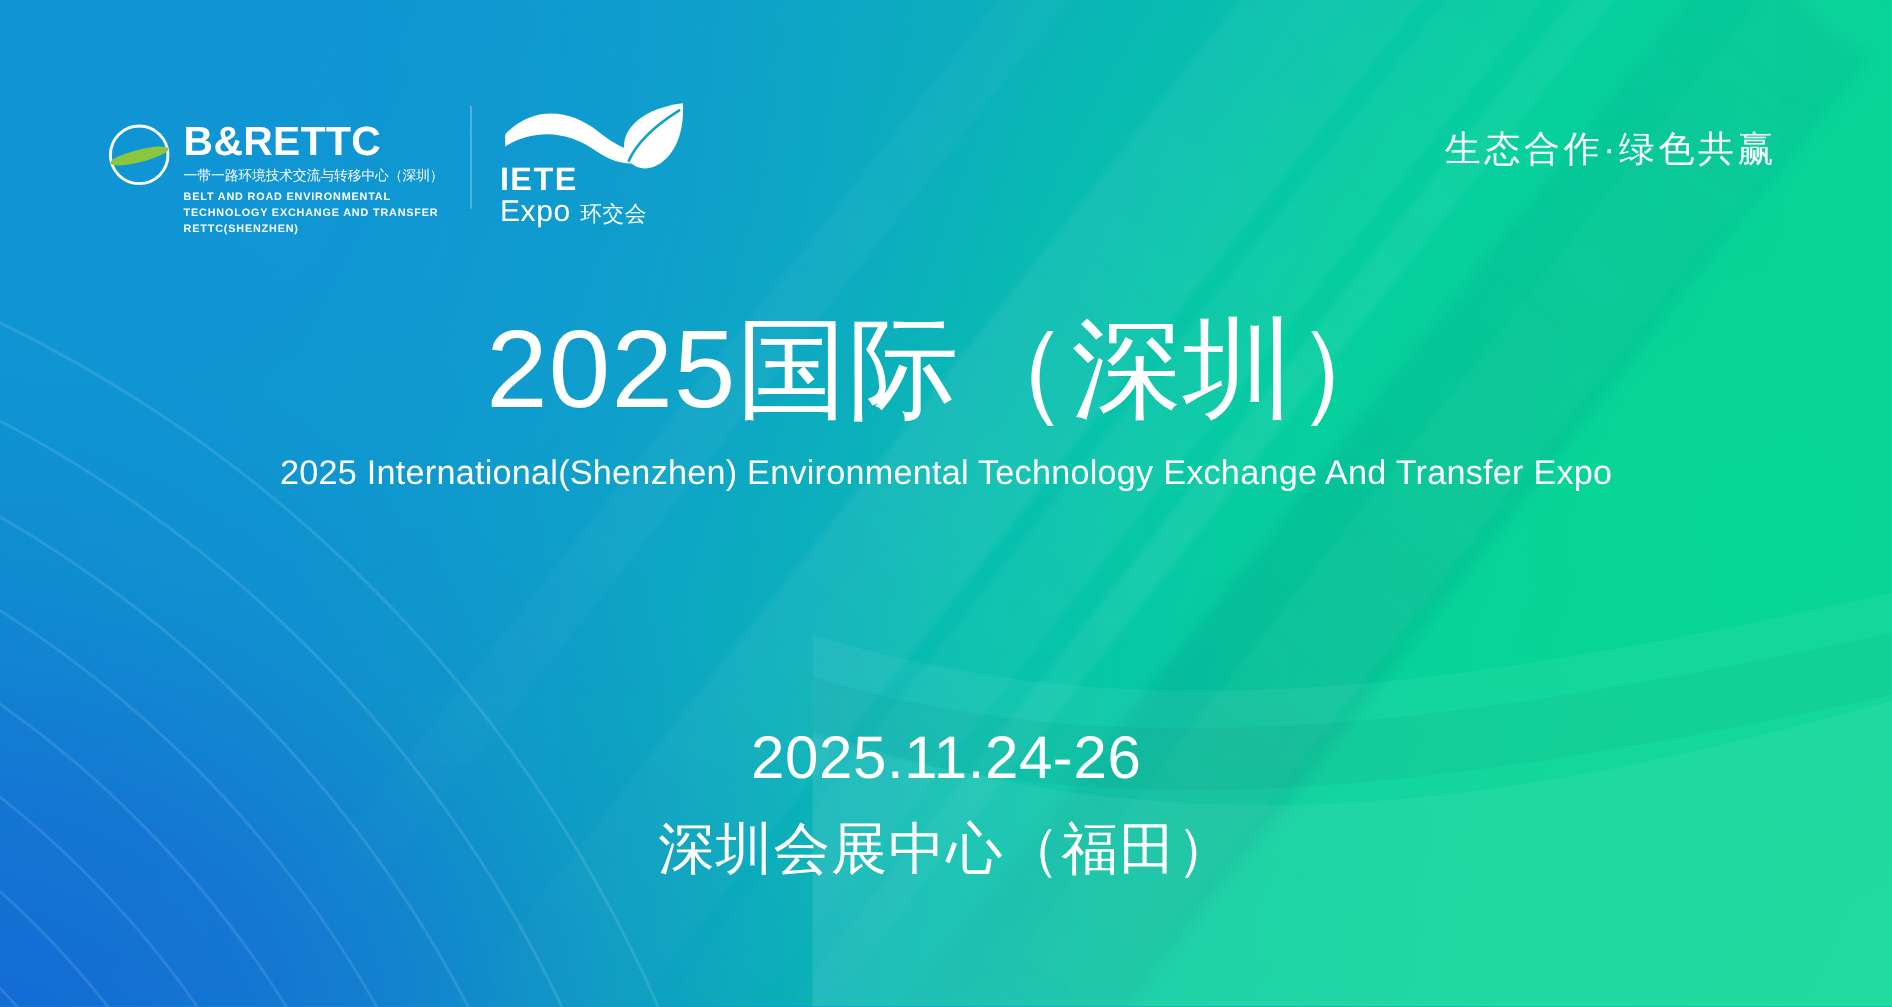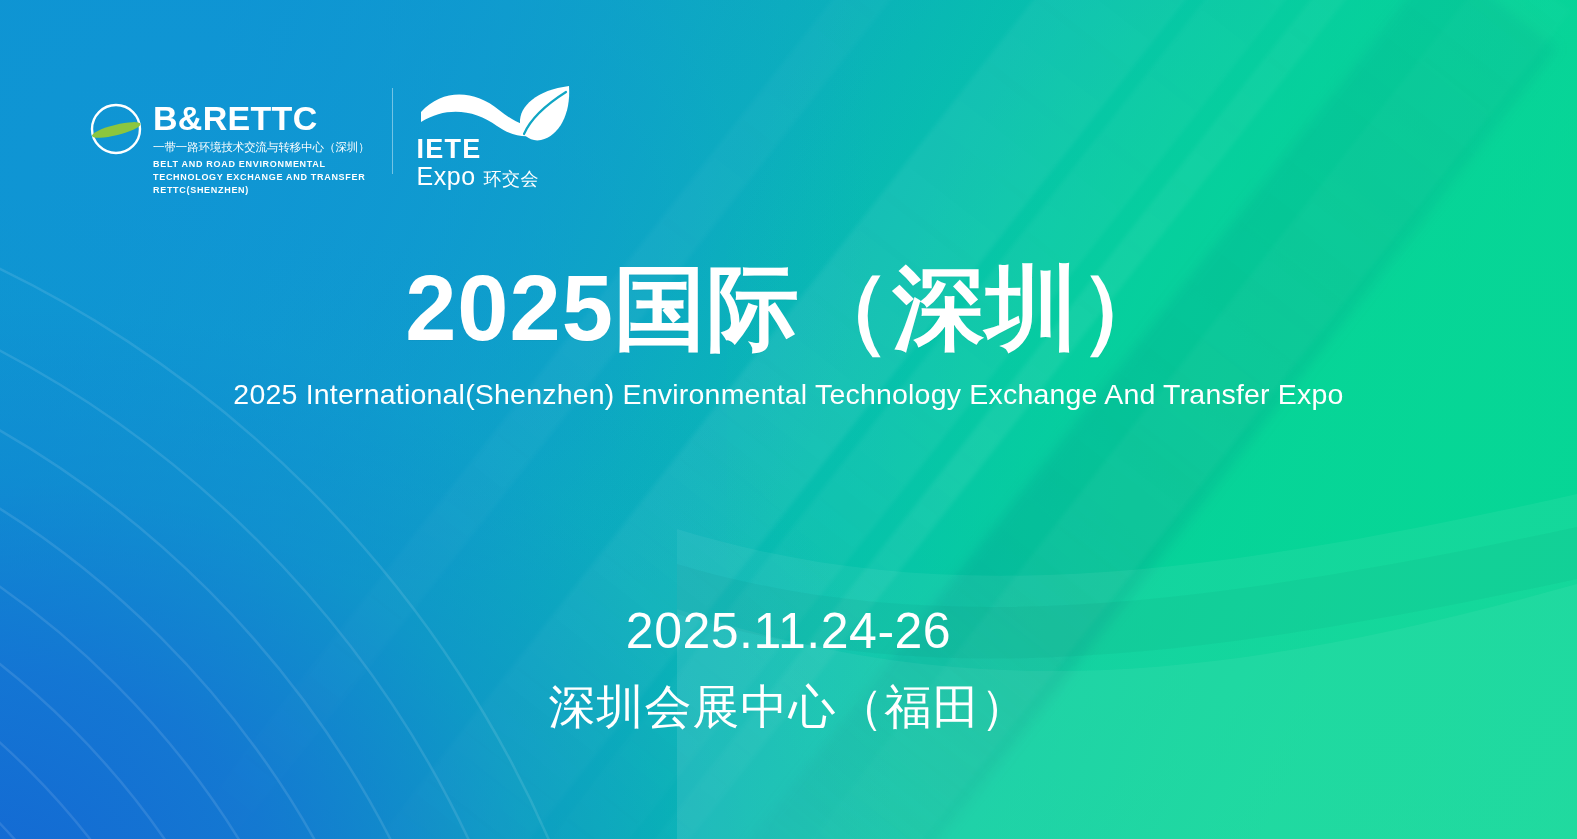--- a/index.html
+++ b/index.html
@@ -197,21 +197,21 @@
   }
 
   
   .main {
     position: absolute;
     left: 0; right: 0; top: 262px;
     text-align: center;
   }
   .title-1 {
     color: #ffffff;
-    font-weight: 700;
+    font-weight: 400;
     font-size: 92px;
     line-height: 1.02;
     letter-spacing: 1px;
     white-space: nowrap;
     text-shadow: 0 1px 0 rgba(0,0,0,0.03);
   }
   .title-2 {
     color: #ffffff;
     font-weight: 700;
     font-size: 99px;
@@ -335,20 +335,21 @@
         </div>
         <div class="iete-iete">IETE</div>
         <div class="iete-expo-row">
           <span class="iete-expo">Expo</span>
           <span class="iete-cn">环交会</span>
         </div>
       </div>
 
     </div>
 
+    <div class="slogan">生态合作·绿色共赢</div>
   </div>
 
   <div class="main">
     <div class="title-1">2025国际（深圳）</div>
     <div class="subtitle-en">2025 International(Shenzhen) Environmental Technology Exchange And Transfer Expo</div>
   </div>
 
   <div class="meta">
     <div class="meta-date">2025.11.24-26</div>
     <div class="meta-venue">深圳会展中心（福田）</div>

